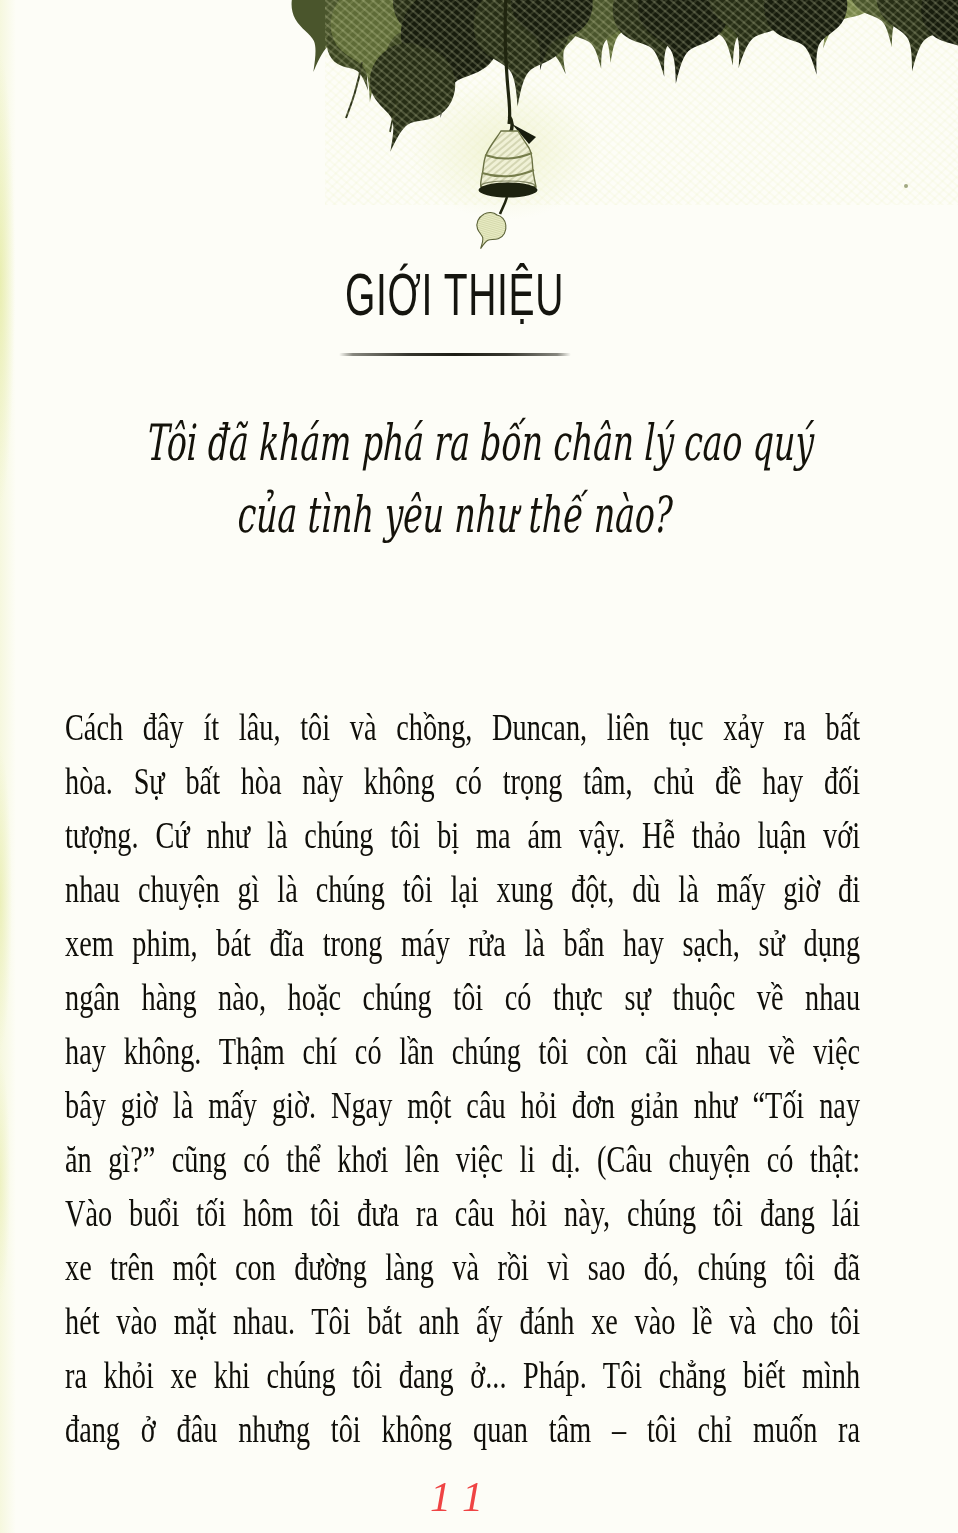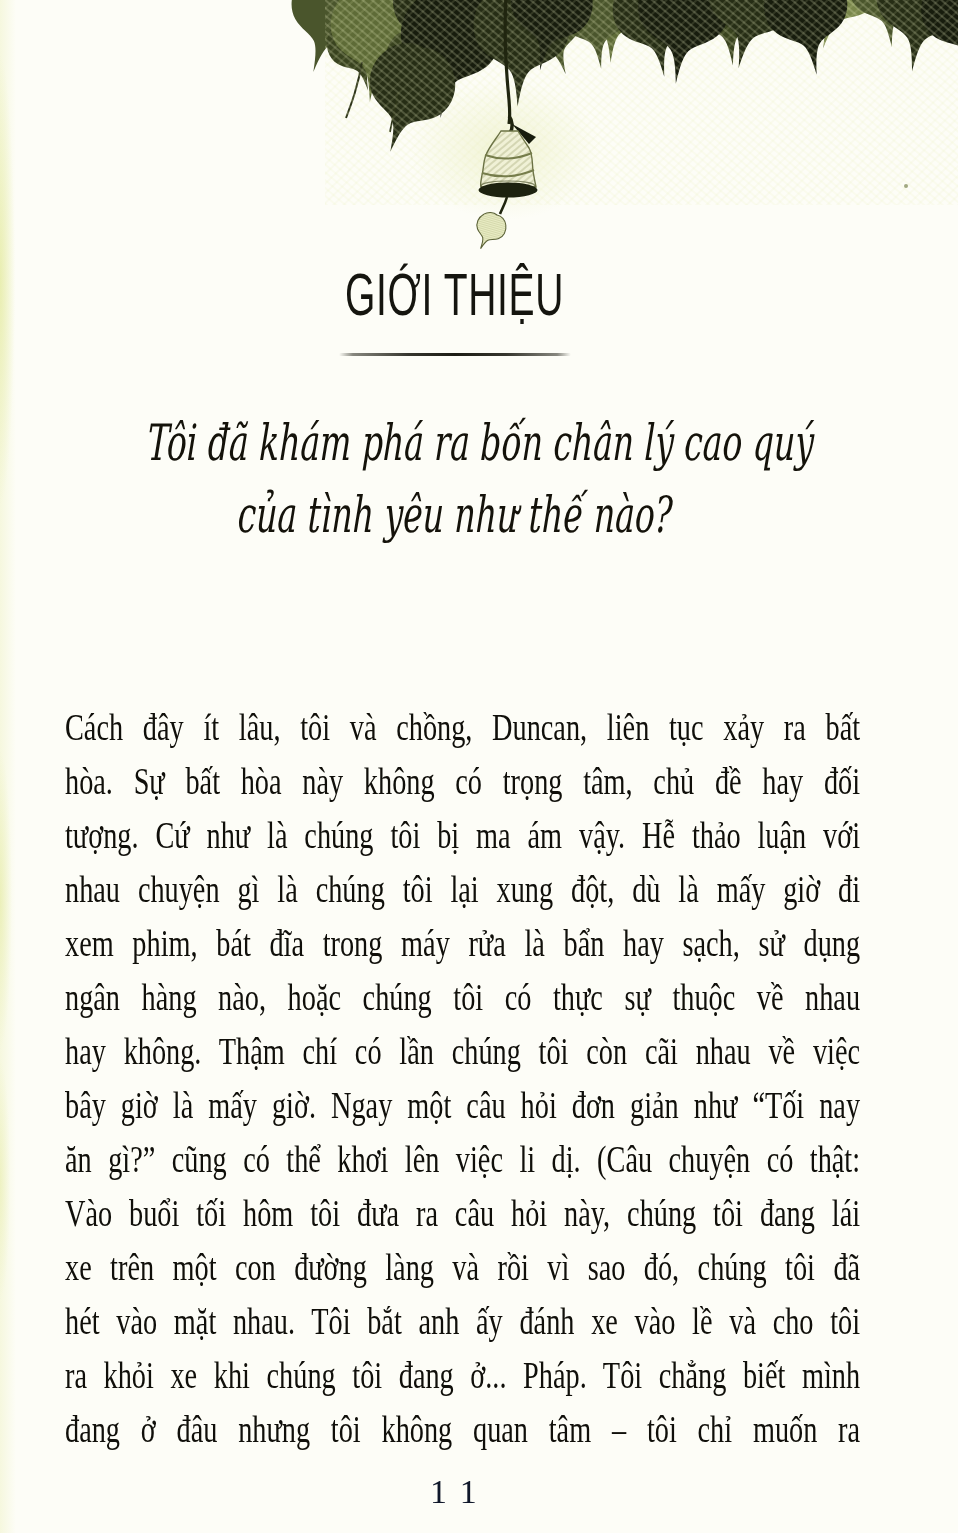--- a/index.html
+++ b/index.html
@@ -62,22 +62,22 @@
     text-align: justify;
     -moz-text-align-last: justify;
     text-align-last: justify;
     transform: scaleX(0.7645);
     transform-origin: 0 50%;
     white-space: normal;
     color: #100f0a;
   }
   .page-number {
     position: absolute; top: 1473px; left: 430px;
-    font-family: "Liberation Serif", serif; 
-    font-size: 34px; letter-spacing: 14px; color: #0f172a;
+    font-family: "Liberation Serif", serif; font-style: italic;
+    font-size: 42px; letter-spacing: 14px; color: #ef4444;
   }
 </style>
 </head>
 <body>
 
 <div class="page">
 
   <div class="edge-tint"></div>
 
   <svg class="illustration" viewBox="0 0 958 260" aria-hidden="true">

